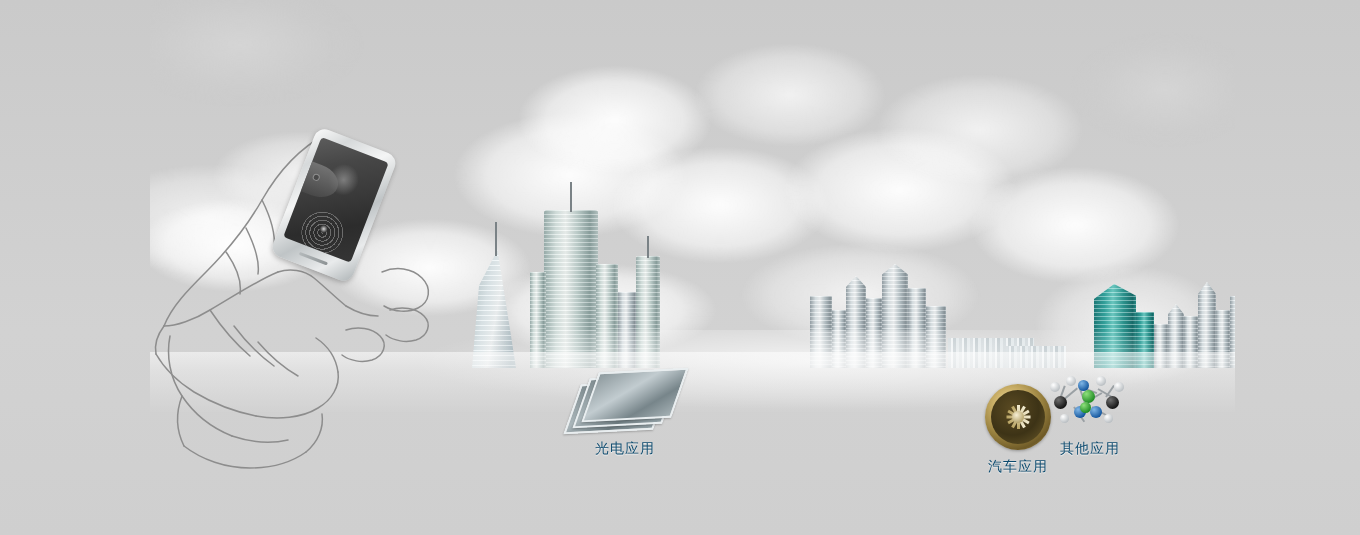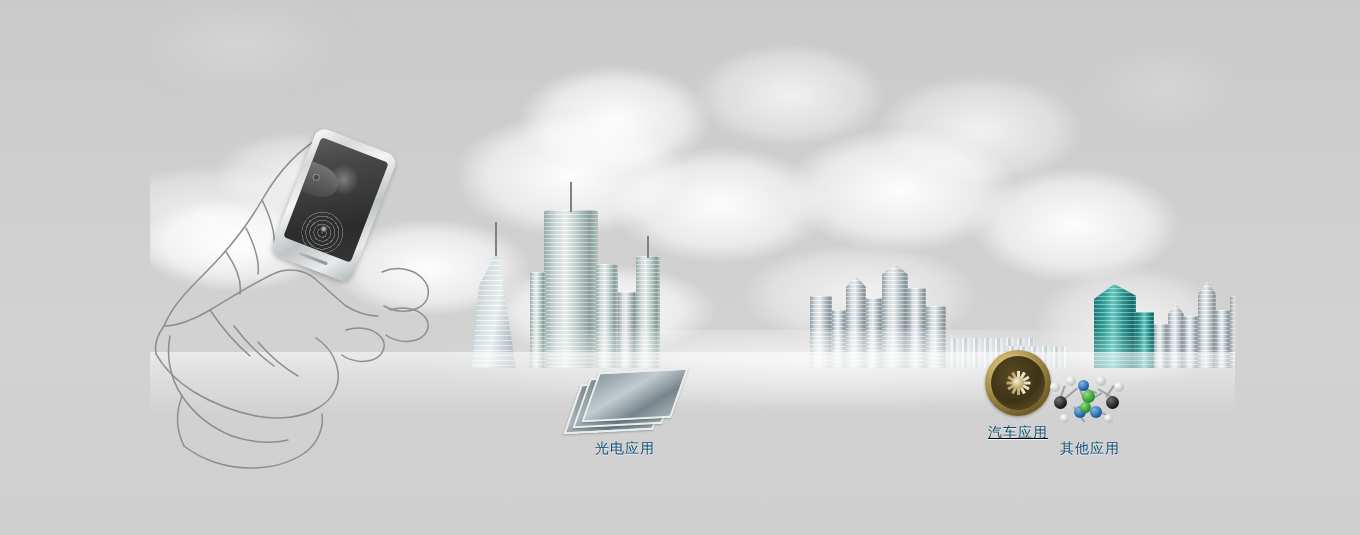--- a/index.html
+++ b/index.html
@@ -382,21 +382,21 @@
           <div class="panel p1"></div>
           <div class="panel p2"></div>
           <div class="panel p3"></div>
         </div>
       </div>
       <div class="cap">光电应用</div>
     </div>
 
 
 
-    <div class="app" style="left:958px;top:346px;text-decoration:underline;">
+    <div class="app" style="left:958px;top:380px;">
       <div class="art">
         <div class="wheel">
           <div class="tyre"></div>
           <div class="rim"></div>
           <div class="spoke" style="transform:rotate(0deg)"></div>
           <div class="spoke" style="transform:rotate(30deg)"></div>
           <div class="spoke" style="transform:rotate(60deg)"></div>
           <div class="spoke" style="transform:rotate(90deg)"></div>
           <div class="spoke" style="transform:rotate(120deg)"></div>
           <div class="spoke" style="transform:rotate(150deg)"></div>

